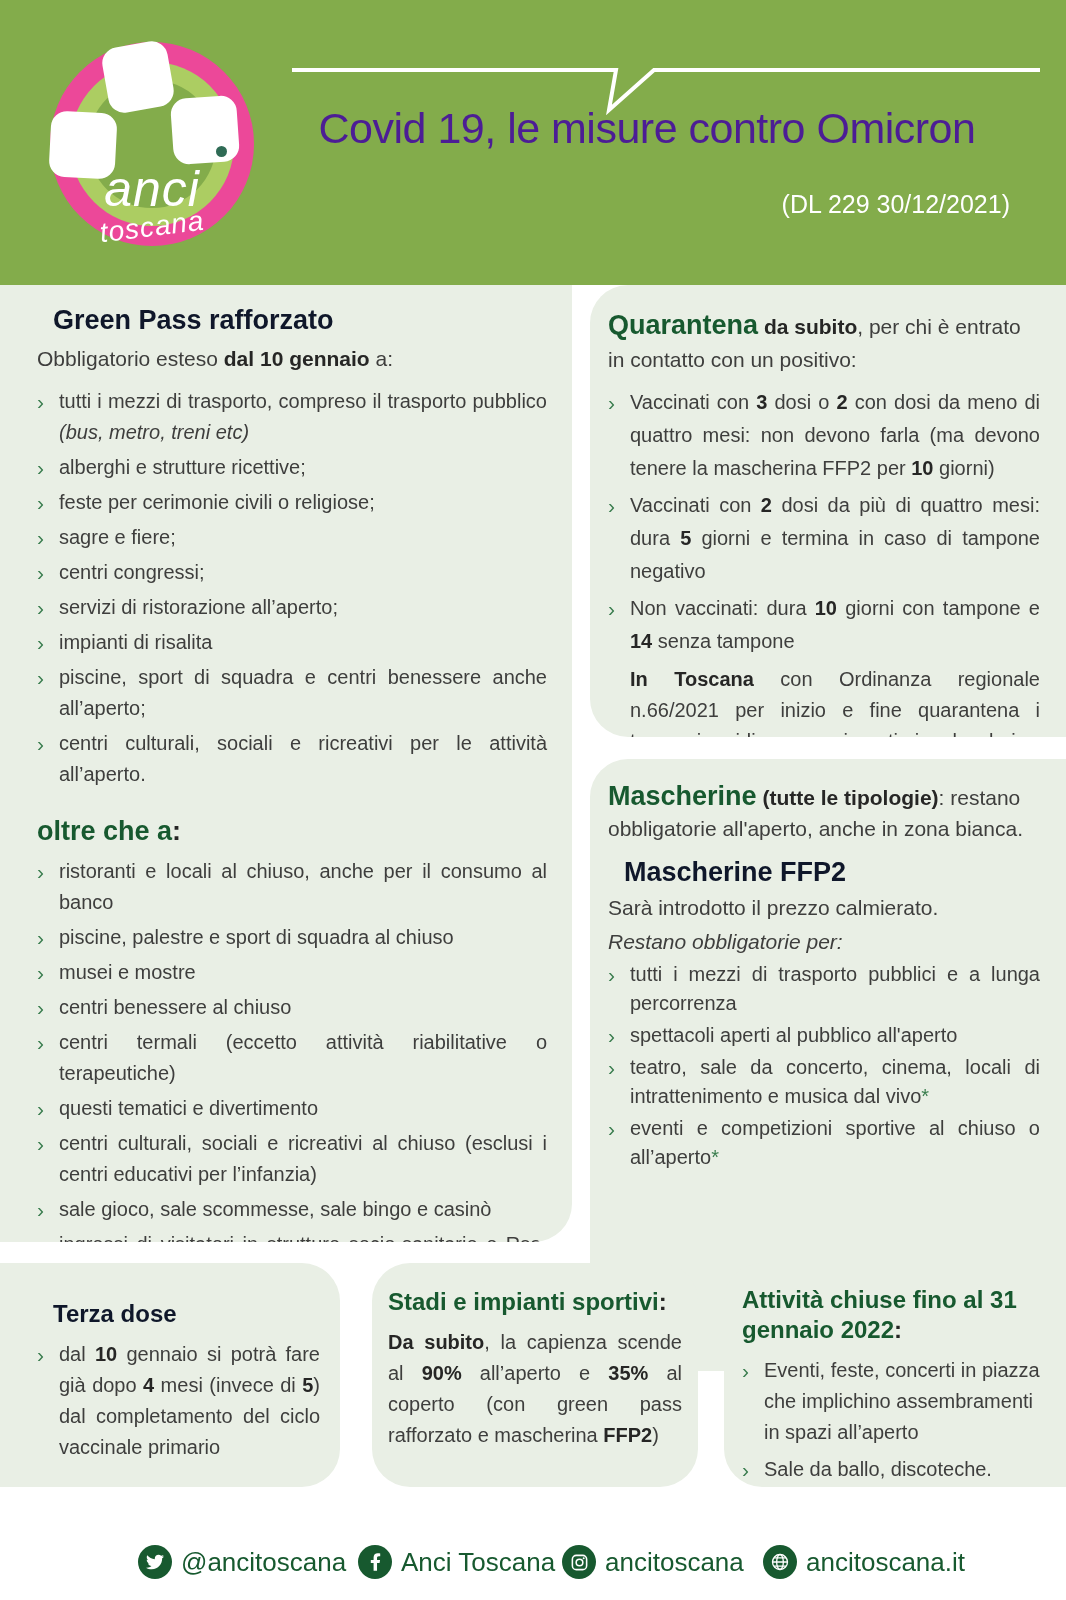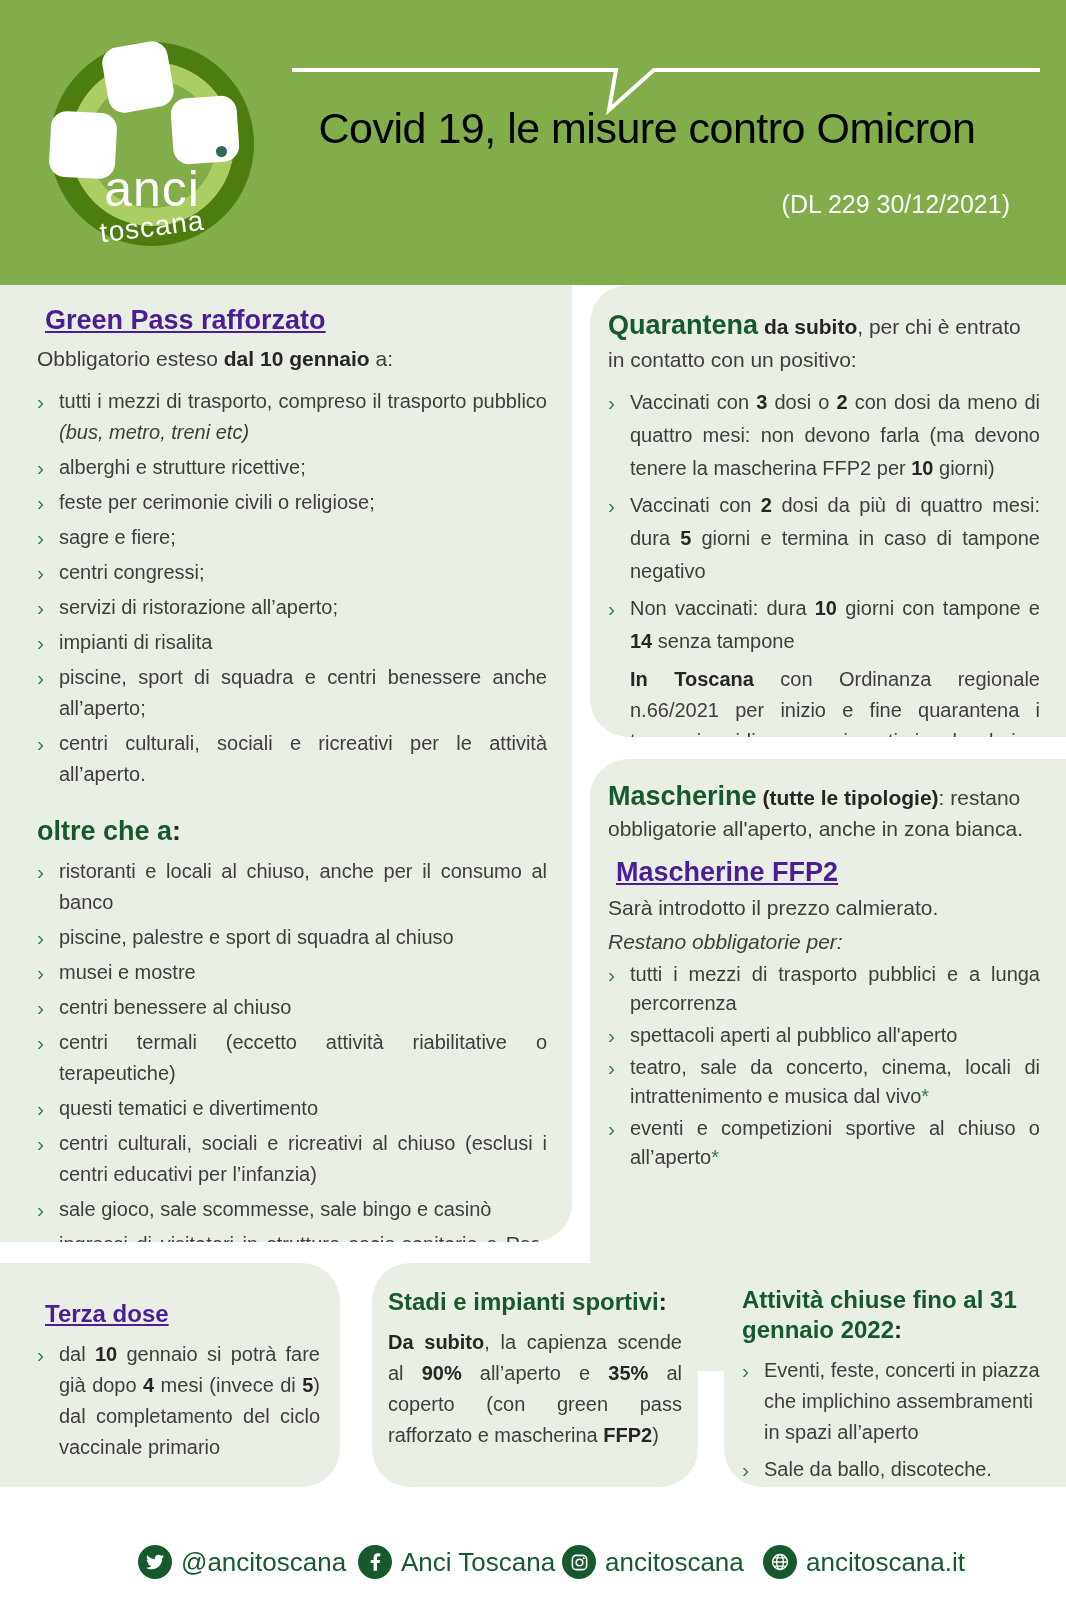--- a/index.html
+++ b/index.html
@@ -4,24 +4,24 @@
 <style>
   html,body{margin:0;padding:0;}
   body{
     width:1066px;height:1600px;position:relative;background:#ffffff;
     font-family:"Liberation Sans",sans-serif;color:#3e3e3d;overflow:hidden;
   }
   
   .header{position:absolute;left:0;top:0;width:1066px;height:285px;background:#83ac4b;}
   .speech-line{position:absolute;left:286px;top:56px;}
   .title{position:absolute;left:278px;right:50px;top:98px;text-align:center;
-    font-size:43px;line-height:60px;color:#000000;font-weight:400;letter-spacing:-0.5px;}
+    font-size:43px;line-height:60px;color:#4c1d95;font-weight:400;letter-spacing:-0.5px;}
   .subtitle{position:absolute;right:56px;top:190px;font-size:25px;color:#fff;font-weight:400;}
   
-  .logo{position:absolute;left:50px;top:42px;width:204px;height:204px;border-radius:50%;background:#4d7c0f;}
+  .logo{position:absolute;left:50px;top:42px;width:204px;height:204px;border-radius:50%;background:#ec4899;font-style:italic;}
   .logo-ring{position:absolute;left:20px;top:20px;right:20px;bottom:20px;border-radius:50%;background:#accd62;}
   .logo-core{position:absolute;left:38px;top:38px;right:38px;bottom:38px;border-radius:50%;background:#83ac4b;}
   .sq{position:absolute;width:66px;height:66px;background:#fff;border-radius:16px;}
   .sq-top{left:55px;top:2px;transform:rotate(-10deg);}
   .sq-left{left:0px;top:70px;transform:rotate(3deg);}
   .sq-right{left:122px;top:55px;transform:rotate(-4deg);}
   .logo-dot{position:absolute;left:166px;top:104px;width:11px;height:11px;border-radius:50%;background:#2f6b55;}
   .logo-t1{position:absolute;left:0;top:122px;width:100%;text-align:center;
     color:#fff;font-size:50px;line-height:50px;letter-spacing:1px;}
   .logo-t2{position:absolute;left:0;top:170px;width:100%;text-align:center;
@@ -29,21 +29,21 @@
   
   .card{position:absolute;background:#e9efe5;overflow:hidden;box-sizing:border-box;}
   .card-left{left:0;top:285px;width:572px;height:957px;border-radius:0 0 38px 0;padding:18px 25px 0 37px;}
   .card-quarantena{left:590px;top:285px;width:476px;height:452px;border-radius:38px 0 0 38px;padding:24px 26px 0 18px;}
   .card-mascherine{left:590px;top:759px;width:476px;height:612px;border-radius:38px 0 0 38px;padding:22px 26px 0 18px;}
   .card-bottom{top:1263px;height:224px;}
   .card-terza{left:0;width:340px;border-radius:0 38px 38px 0;padding:36px 20px 0 37px;}
   .card-stadi{left:372px;width:326px;border-radius:38px;padding:24px 16px 0 16px;}
   .card-chiuse{left:724px;width:342px;border-radius:38px 0 0 38px;padding:22px 14px 0 18px;}
   
-  .sec-heading{margin:0 0 6px 8px;font-size:27px;line-height:34px;font-weight:bold;color:#4c1d95;text-decoration:underline;}
+  .sec-heading{margin:0 0 6px 16px;font-size:27px;line-height:34px;font-weight:bold;color:#0f172a;}
   .lead{margin:0 0 12px 0;font-size:21px;line-height:31px;color:#3e3e3d;}
   .rich-head{margin:0 0 10px 0;font-size:21px;line-height:33px;color:#3e3e3d;}
   .card-mascherine .rich-head{line-height:31px;margin-bottom:6px;}
   .heading2{margin:24px 0 8px 0;font-size:27px;line-height:34px;}
   .sub{margin:0 0 6px 0;font-size:21px;line-height:28px;}
   .ital{font-style:italic;margin-bottom:4px;}
   .ffp2-h{margin-top:12px;margin-bottom:6px;line-height:32px;}
   .note{margin:6px 0 0 0;padding-left:22px;font-size:20px;line-height:31px;}
   .card-mascherine .note{line-height:29px;margin-top:4px;}
   

